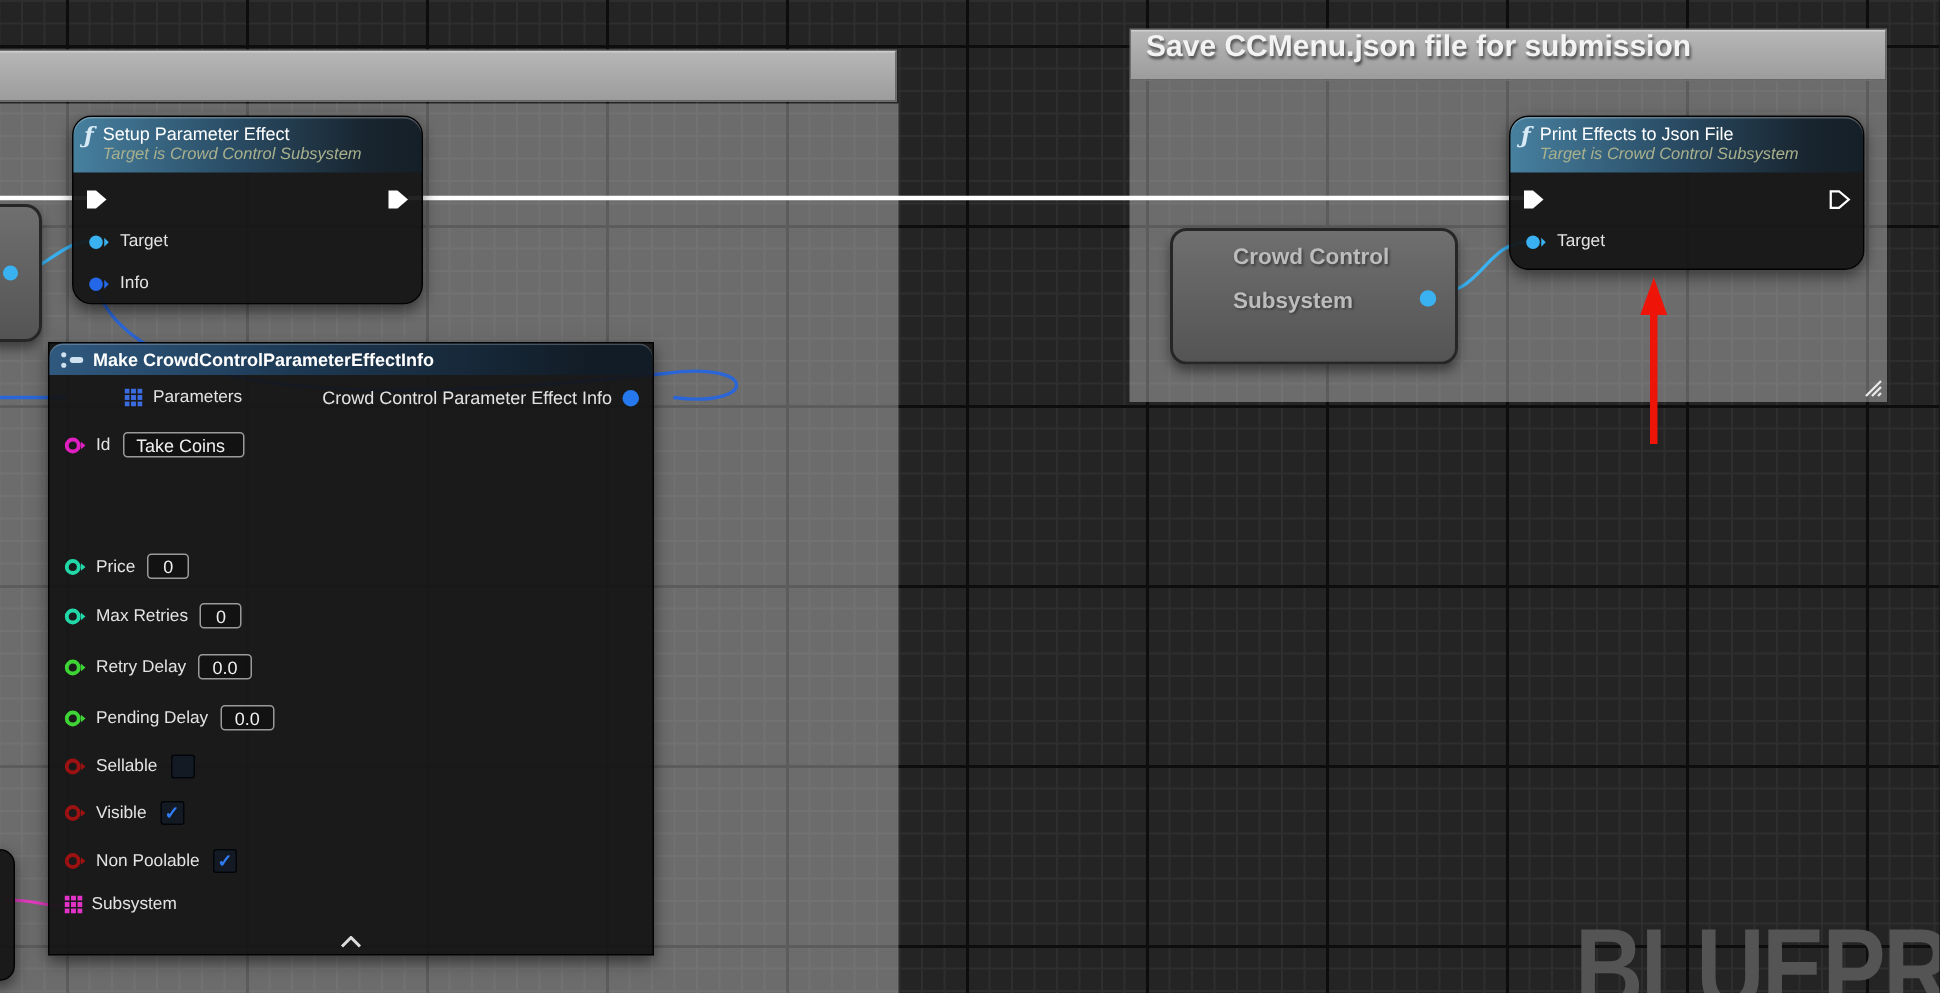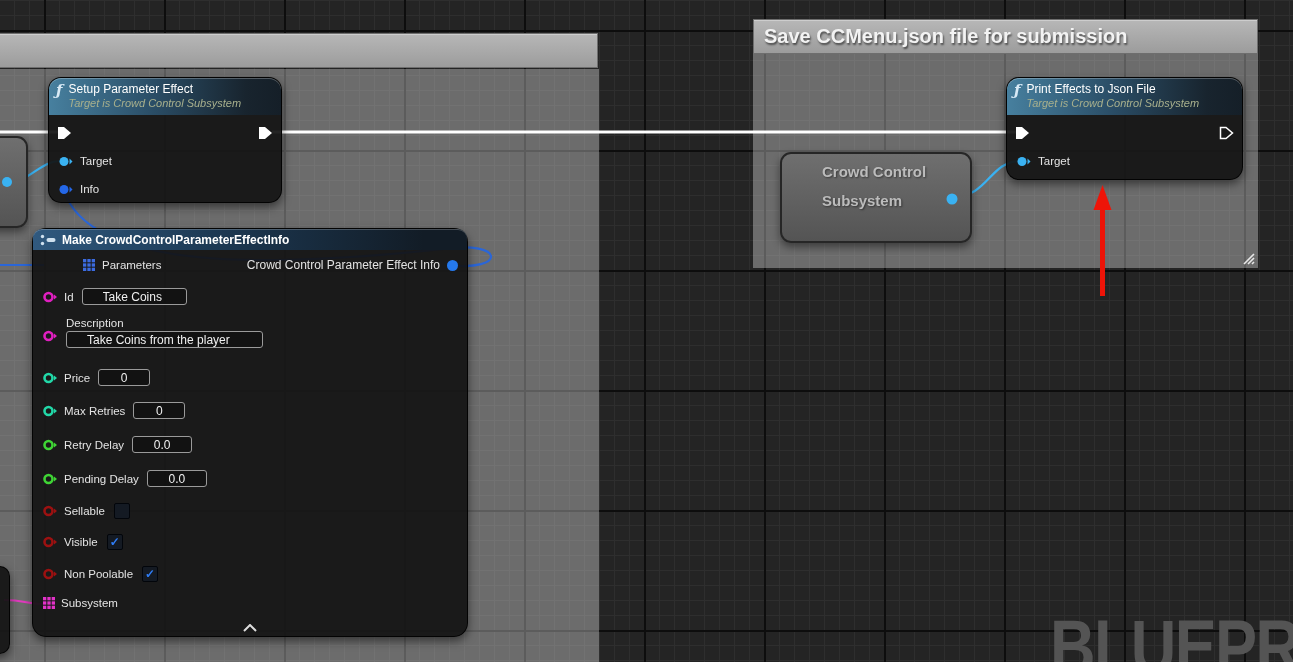--- a/index.html
+++ b/index.html
@@ -23,21 +23,21 @@
   }
   
   .comment-body{
     position:absolute;z-index:2;background:rgba(255,255,255,.33);
   }
   .comment-bar{
     position:absolute;z-index:3;height:35px;
     background:linear-gradient(180deg,#b7b7b7,#9c9c9c);
     border:1px solid #6e6e6e;box-shadow:inset 0 1px 0 #cdcdcd;
     box-sizing:border-box;
-    display:flex;align-items:center;
+    display:flex;align-items:flex-start;
     font-size:20px;font-weight:bold;color:#f3f3f3;
     text-shadow:1px 2px 2px rgba(0,0,0,.55);
     padding-left:10px;
   }
   .grip{position:absolute;right:2px;bottom:2px;z-index:3;}
   
   .wires{position:absolute;left:0;top:0;z-index:4;pointer-events:none;}
   .wires path, .wires line{pointer-events:stroke;}
   .w-exec{stroke:var(--exec-wire,#fff);stroke-width:3;fill:none;}
   .w-obj{stroke:var(--object-wire,#35aef0);stroke-width:2.2;fill:none;}
@@ -81,21 +81,21 @@
     background:linear-gradient(90deg,#30597f 0%,#1d3a55 40%,#121c26 90%);
     box-shadow:inset 0 1px 0 rgba(255,255,255,.22);
     display:flex;align-items:center;gap:6px;padding:0 8px 0 7px;
     font-size:12px;font-weight:bold;color:#fff;
   }
   .mrow{position:absolute;left:10px;display:flex;align-items:center;gap:6px;
     font-size:11.5px;color:#e3e3e3;}
   .mrow input{
     background:rgba(0,0,0,.28);border:1px solid #9a9a9a;border-radius:3px;
     color:#f0f0f0;font-family:"Liberation Sans",sans-serif;font-size:12px;
-    height:15px;padding:0 20px;margin-left:2px;
+    height:15px;padding:0 8px;margin-left:2px;
   }
   .num{text-align:center;}
   .dcol{display:flex;flex-direction:column;gap:2px;}
   .dcol .dlabel{margin-left:2px;}
   .checkbox{
     width:14px;height:14px;border-radius:2px;margin-left:3px;
     background:#141a23;border:1px solid #02050a;
     display:flex;align-items:center;justify-content:center;
     font-size:12px;font-weight:bold;color:transparent;line-height:14px;
   }
@@ -195,21 +195,21 @@
     </div>
   </div>
 
   <div class="var-node" style="left:780px;top:152px;width:192px;height:91px;">
     <div class="var-label">Crowd Control Subsystem</div>
     <svg style="position:absolute;left:163px;top:39px;" width="16" height="12">
       <circle cx="7" cy="6" r="5.5" style="fill:var(--pin-object)"></circle>
     </svg>
   </div>
 
-  <div class="node" style="left:32px;top:228px;width:436px;height:409px;border-radius:14px;">
+  <div class="node" style="left:32px;top:228px;width:404px;height:409px;border-radius:0;">
     <div class="make-header">
       <svg width="16" height="12">
         <circle cx="2.5" cy="2.5" r="1.7" fill="#cfe0ee"></circle>
         <circle cx="2.5" cy="9.5" r="1.7" fill="#cfe0ee"></circle>
         <rect x="6.5" y="4" width="9" height="4" rx="2" fill="#cfe0ee"></rect>
       </svg>
       <span>Make CrowdControlParameterEffectInfo</span>
     </div>
 
     <div class="mrow" style="top:29px;left:10px;right:8px;justify-content:space-between;width:auto;display:flex;">
@@ -239,30 +239,20 @@
 
     <div class="mrow" style="top:59px;">
       <svg class="pin-svg" width="15" height="12">
         <circle cx="5.5" cy="6" r="4" fill="none" stroke-width="2.6" style="stroke:var(--pin-string)"></circle>
         <path d="M11,3.5 L14,6 L11,8.5 Z" style="fill:var(--pin-string)"></path>
       </svg>
       <span>Id</span>
       <input style="width: 63px;" readonly="" value="Take Coins">
     </div>
 
-    <div class="mrow" style="top:88px;align-items:flex-end;">
-      <svg class="pin-svg" style="margin-bottom:6px;" width="15" height="12">
-        <circle cx="5.5" cy="6" r="4" fill="none" stroke-width="2.6" style="stroke:var(--pin-string)"></circle>
-        <path d="M11,3.5 L14,6 L11,8.5 Z" style="fill:var(--pin-string)"></path>
-      </svg>
-      <div class="dcol">
-        <span class="dlabel">Description</span>
-        <input style="width: 155px;" readonly="" value="Take Coins from the player">
-      </div>
-    </div>
 
     <div class="mrow" style="top:140px;">
       <svg class="pin-svg" width="15" height="12">
         <circle cx="5.5" cy="6" r="4" fill="none" stroke-width="2.6" style="stroke:var(--pin-int)"></circle>
         <path d="M11,3.5 L14,6 L11,8.5 Z" style="fill:var(--pin-int)"></path>
       </svg>
       <span>Price</span>
       <input class="num" style="width: 10px;" readonly="" value="0">
     </div>
 

